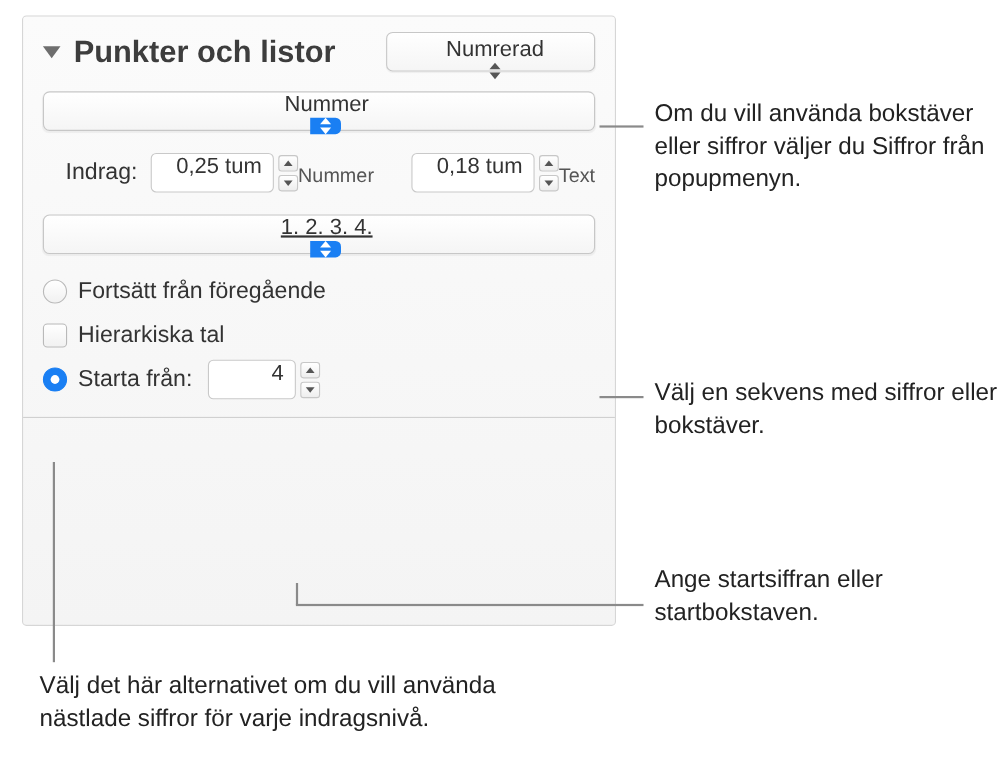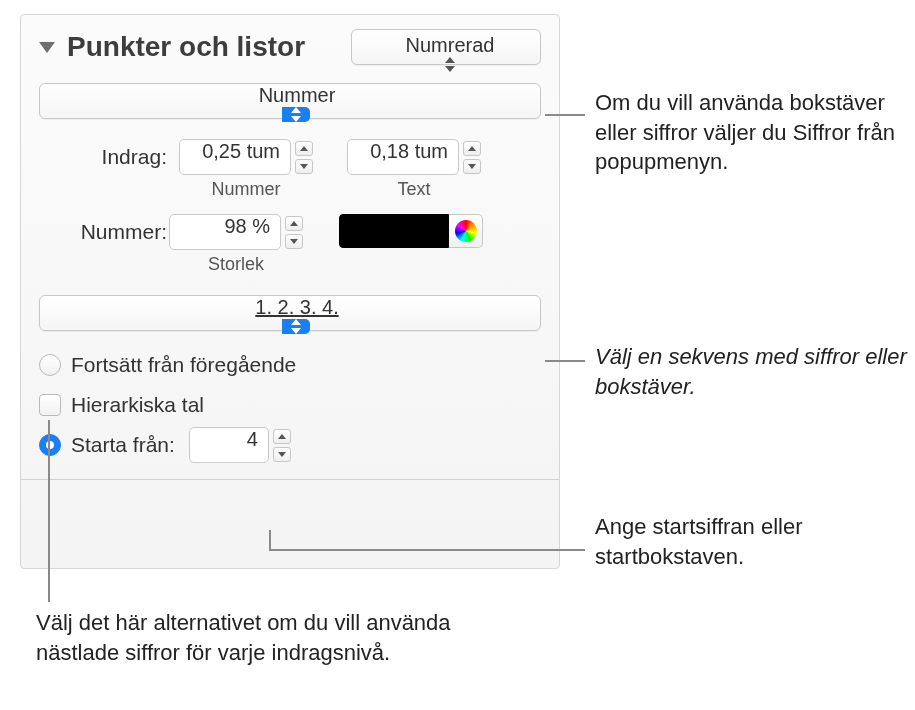--- a/index.html
+++ b/index.html
@@ -112,21 +112,21 @@
     width:18px;height:15px;background:linear-gradient(#fff,#eee);
     border:1px solid #c7c7c7; border-radius:3px;
     display:flex;align-items:center;justify-content:center;
   }
   .stepper .tri-up{width:0;height:0;border-left:4px solid transparent;border-right:4px solid transparent;border-bottom:5px solid #555;}
   .stepper .tri-dn{width:0;height:0;border-left:4px solid transparent;border-right:4px solid transparent;border-top:5px solid #555;}
 
   .sublabel { font-size:18px; color:#555; text-align:center; margin-top:4px; }
 
   .indent-block { display:flex; gap:34px; margin-left:10px; }
-  .field-col { display:flex; flex-direction:column; align-items:center; }
+  .field-col { display:flex; flex-direction:row; align-items:center; }
 
   .color-swatch {
     width:110px; height:34px; background:#000; border:1px solid #000;
     border-radius:4px 0 0 4px;
   }
   .color-btn {
     width:34px;height:34px;border:1px solid #c7c7c7;border-left:none;
     border-radius:0 5px 5px 0;background:linear-gradient(#fff,#f0f0f0);
     display:flex;align-items:center;justify-content:center;
   }
@@ -214,43 +214,20 @@
             <div class="s-dn">
                 <div class="tri-dn"></div>
               </div>
           </div>
         </div>
         <div class="sublabel">Text</div>
       </div>
     </div>
   </div>
 
-  <div class="row" style="margin-top:14px; align-items:flex-start;">
-    <div class="label" style="width:128px; padding-top:6px;">Nummer:</div>
-    <div class="field-col">
-      <div class="stepper-field">
-        <div class="textbox" style="width:112px;">98 %</div>
-        <div class="stepper">
-          <div class="s-up">
-              <div class="tri-up"></div>
-            </div>
-          <div class="s-dn">
-              <div class="tri-dn"></div>
-            </div>
-        </div>
-      </div>
-      <div class="sublabel">Storlek</div>
-    </div>
-    <div class="color-combo" style="margin-left:34px; margin-top:0;">
-      <div class="color-swatch"></div>
-      <div class="color-btn">
-        <div class="color-wheel"></div>
-      </div>
-    </div>
-  </div>
 
   <div class="popup popup-wide popup-accent" style="margin-top:20px;">
     <span style="padding-left:2px;text-decoration:underline;">1. 2. 3. 4.</span>
     <span class="updn-wrap">
       <span class="up"></span>
         <span class="dn"></span>
     </span>
   </div>
 
   <div class="opt-row" style="margin-top:22px;">
@@ -279,20 +256,20 @@
   </div>
 
   <div class="divider"></div>
 
 </div>
 
 <div class="lead" style="left:545px; top:114px; width:40px;"></div>
 <div class="callout" style="left:595px; top:88px;">Om du vill använda bokstäver eller siffror väljer du Siffror från popupmenyn.</div>
 
 <div class="lead" style="left:545px; top:360px; width:40px;"></div>
-<div class="callout" style="left:595px; top:342px;font-style:italic;">Välj en sekvens med siffror eller bokstäver.</div>
+<div class="callout" style="left:595px; top:342px;">Välj en sekvens med siffror eller bokstäver.</div>
 
 <div class="lead-v" style="left:269px; top:530px; height:20px;"></div>
 <div class="lead" style="left:269px; top:549px; width:316px;"></div>
 <div class="callout" style="left:595px; top:512px;">Ange startsiffran eller startbokstaven.</div>
 
 <div class="lead-v" style="left:48px; top:420px; height:182px;"></div>
 <div class="callout" style="left:36px; top:608px; max-width:440px;">Välj det här alternativet om du vill använda nästlade siffror för varje indragsnivå.</div>
 
 </body></html>

